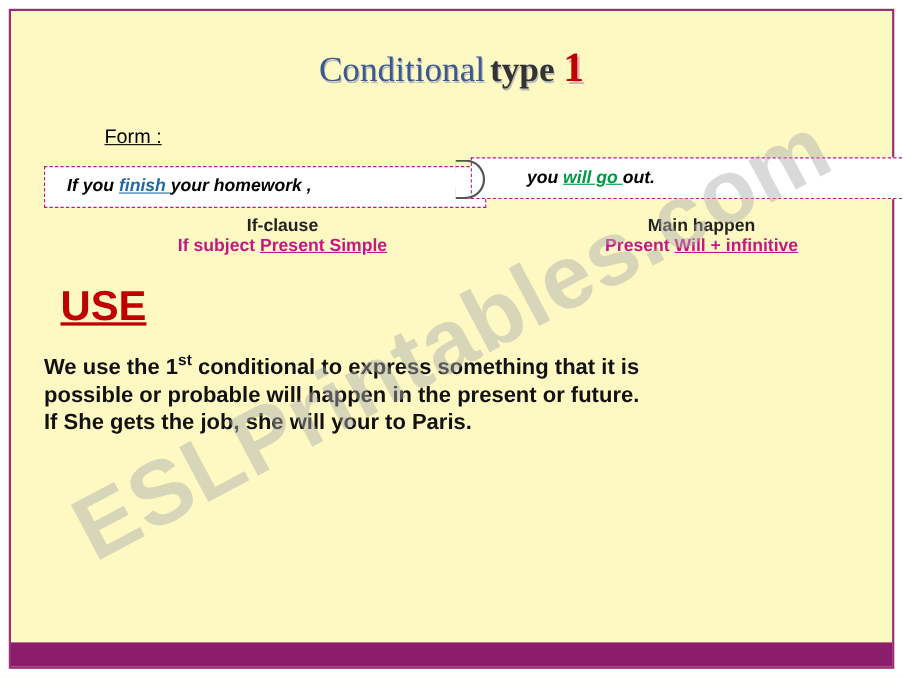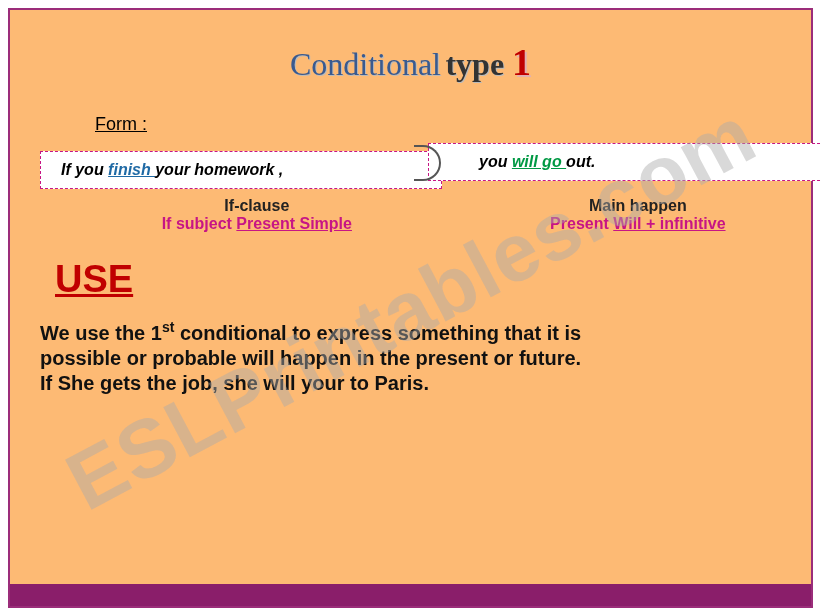--- a/index.html
+++ b/index.html
@@ -12,21 +12,21 @@
   background: #fff;
   overflow: hidden;
 }
 .slide-frame {
   position: absolute;
   top: 8px;
   left: 8px;
   right: 8px;
   bottom: 8px;
   border: 2px solid #9b2d7a;
-  background: #fdba74;
+  background: #fef9c3;
 }
 .inner-content {
   position: absolute;
   top: 0;
   left: 0;
   right: 0;
   bottom: 0;
 }
 .title-area {
   text-align: center;

